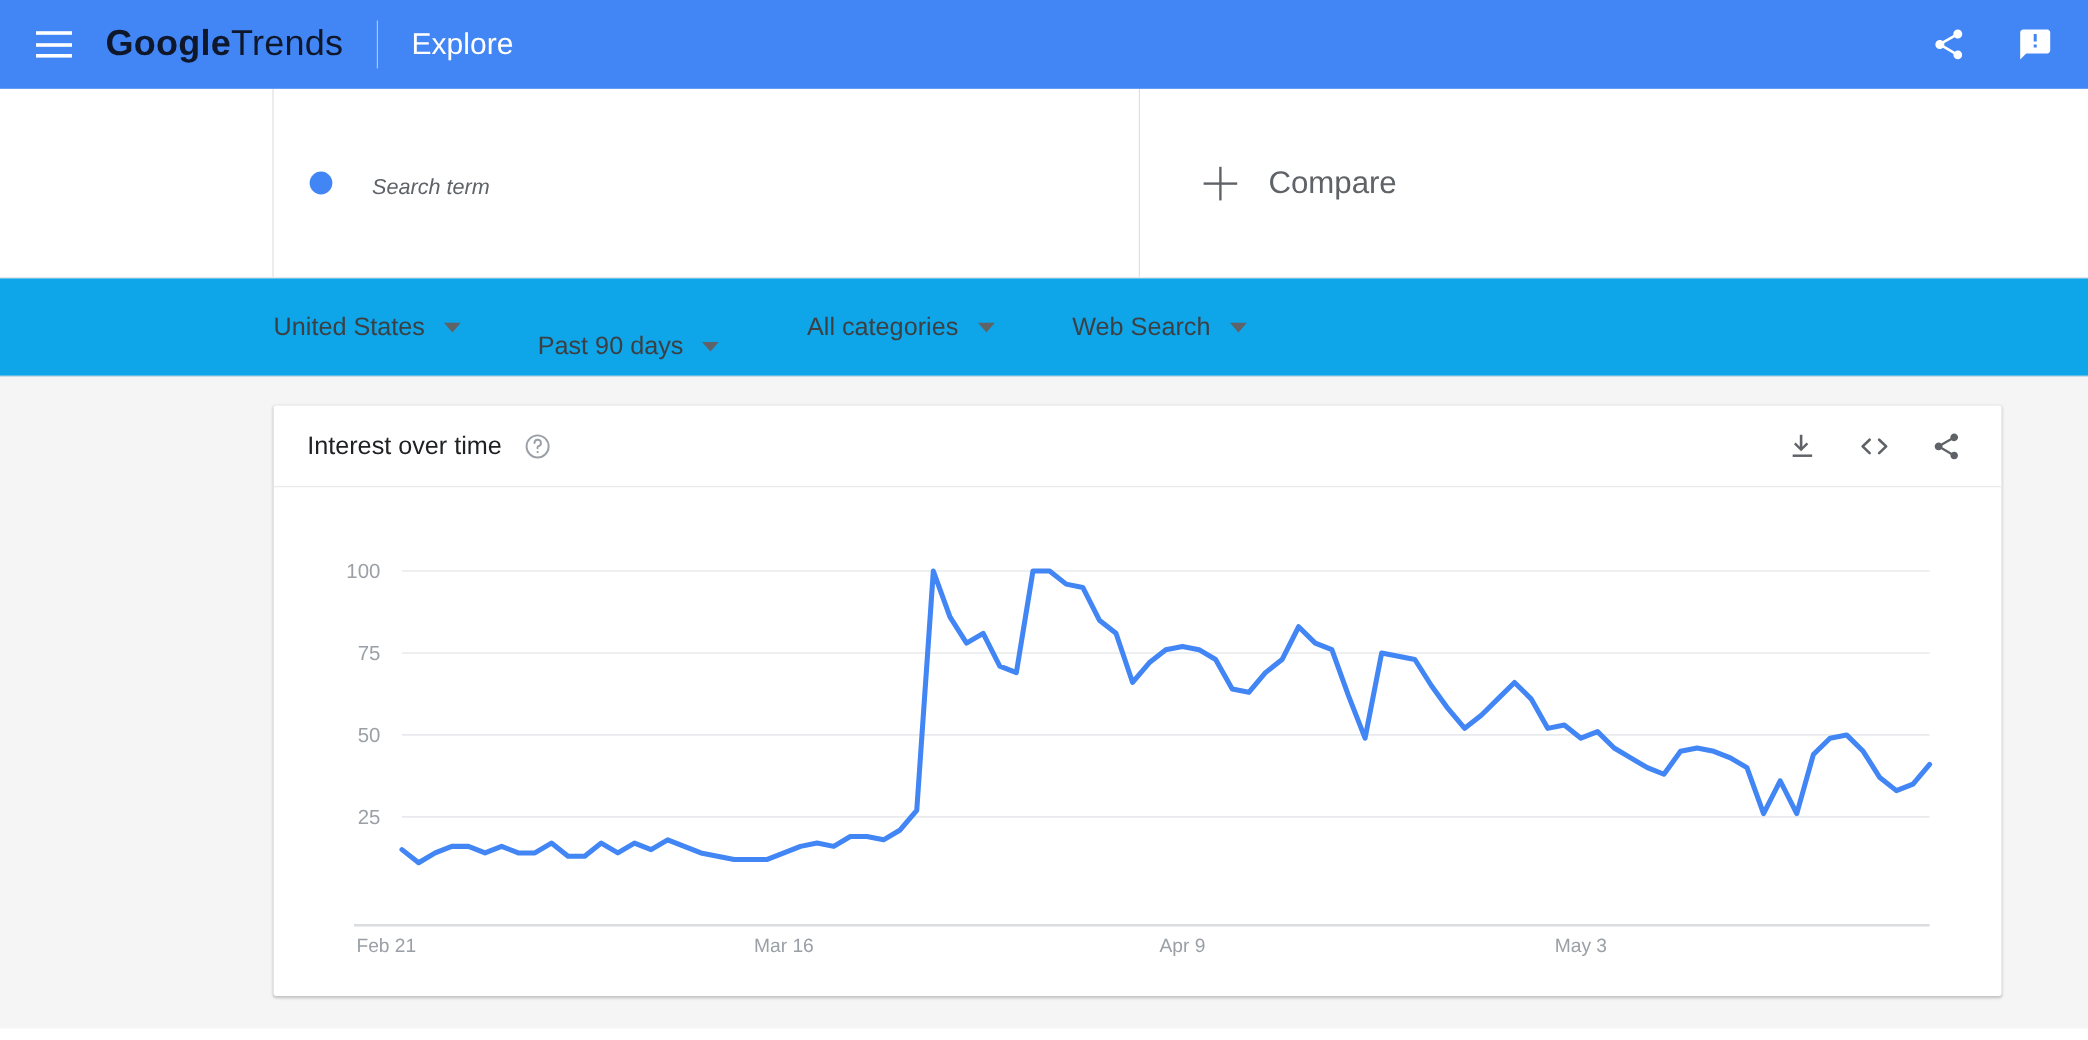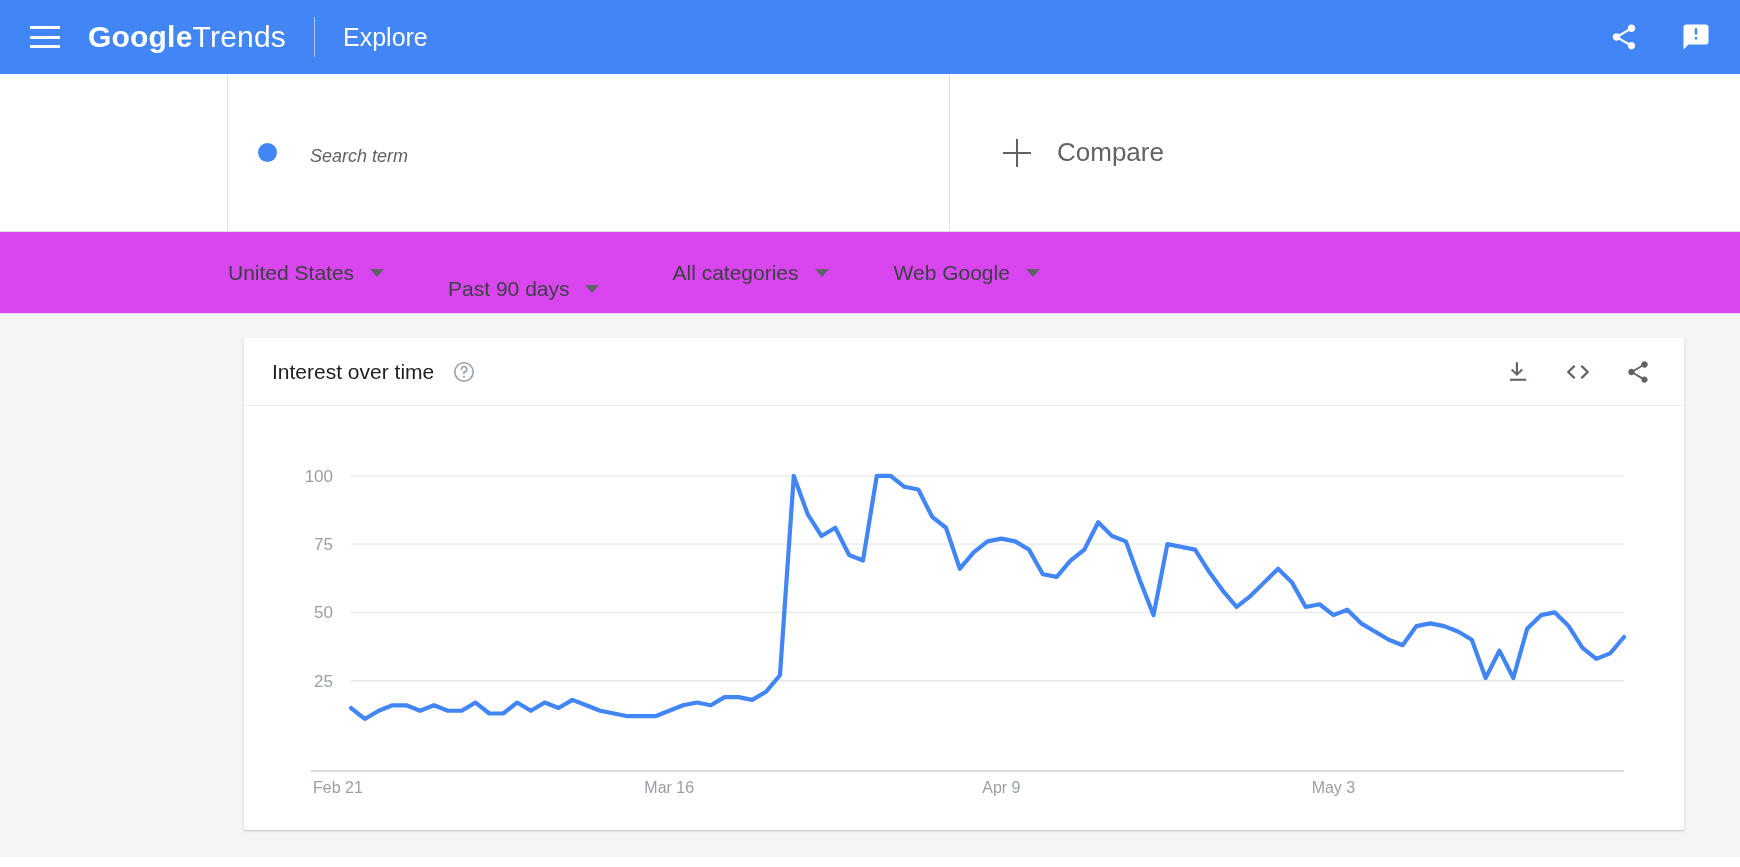--- a/index.html
+++ b/index.html
@@ -21,21 +21,21 @@
     position: relative;
   }
   .hamburger {
     width: 30px; height: 22px;
     display: flex; flex-direction: column; justify-content: space-between;
     margin-right: 28px;
     cursor: pointer;
   }
   .hamburger span { display:block; height:3px; background:#fff; border-radius:0; }
   .brand {
-    color: #ffffff;
+    color: #0f172a;
     font-size: 30px;
     letter-spacing: 0.2px;
     white-space: nowrap;
   }
   .brand .g-bold { font-weight: 700; }
   .brand .g-light { font-weight: 400; }
   .vdiv {
     width: 1px; height: 40px;
     background: rgba(255,255,255,0.55);
     margin: 0 28px;
@@ -110,21 +110,21 @@
   .plus-icon::before { left:0; top:13px; width:28px; height:2px; }
   .plus-icon::after { top:0; left:13px; height:28px; width:2px; }
   .compare-label { font-size: 26px; color: #5f6368; text-align: center; }
 
   
   .filters-row {
     height: 82px;
     display: flex;
     align-items: center;
     border-bottom: 1px solid #e0e0e0;
-    background: #d946ef;
+    background: #0ea5e9;
     position: relative;
   }
   .filters-gutter { width: 228px; flex:0 0 228px; }
   .filter {
     display: flex;
     align-items: center;
     cursor: pointer;
     margin-right: 60px;
   }
   .filter-label {
@@ -142,21 +142,21 @@
 
   
   .content {
     background: #f5f5f5;
     height: 543px;
     padding: 24px 0 0 0;
     position: relative;
   }
   .card {
     position: absolute;
-    left: 244px;
+    left: 228px;
     top: 24px;
     width: 1440px;
     height: 492px;
     background: #fff;
     box-shadow: 0 1px 3px rgba(0,0,0,0.13), 0 1px 2px rgba(0,0,0,0.10);
     border-radius: 2px;
   }
   .card-header {
     height: 68px;
     display: flex;
@@ -246,21 +246,21 @@
     <div class="filter-label">Past 90 days</div>
     <div class="caret"></div>
   </div>
 
   <div class="filter" style="margin-right:65px;">
     <div class="filter-label">All categories</div>
     <div class="caret"></div>
   </div>
 
   <div class="filter">
-    <div class="filter-label">Web Google</div>
+    <div class="filter-label">Web Search</div>
     <div class="caret"></div>
   </div>
 </div>
 
 <div class="content">
 
   <div class="card">
 
     <div class="card-header">
       <div class="card-title">Interest over time</div>

